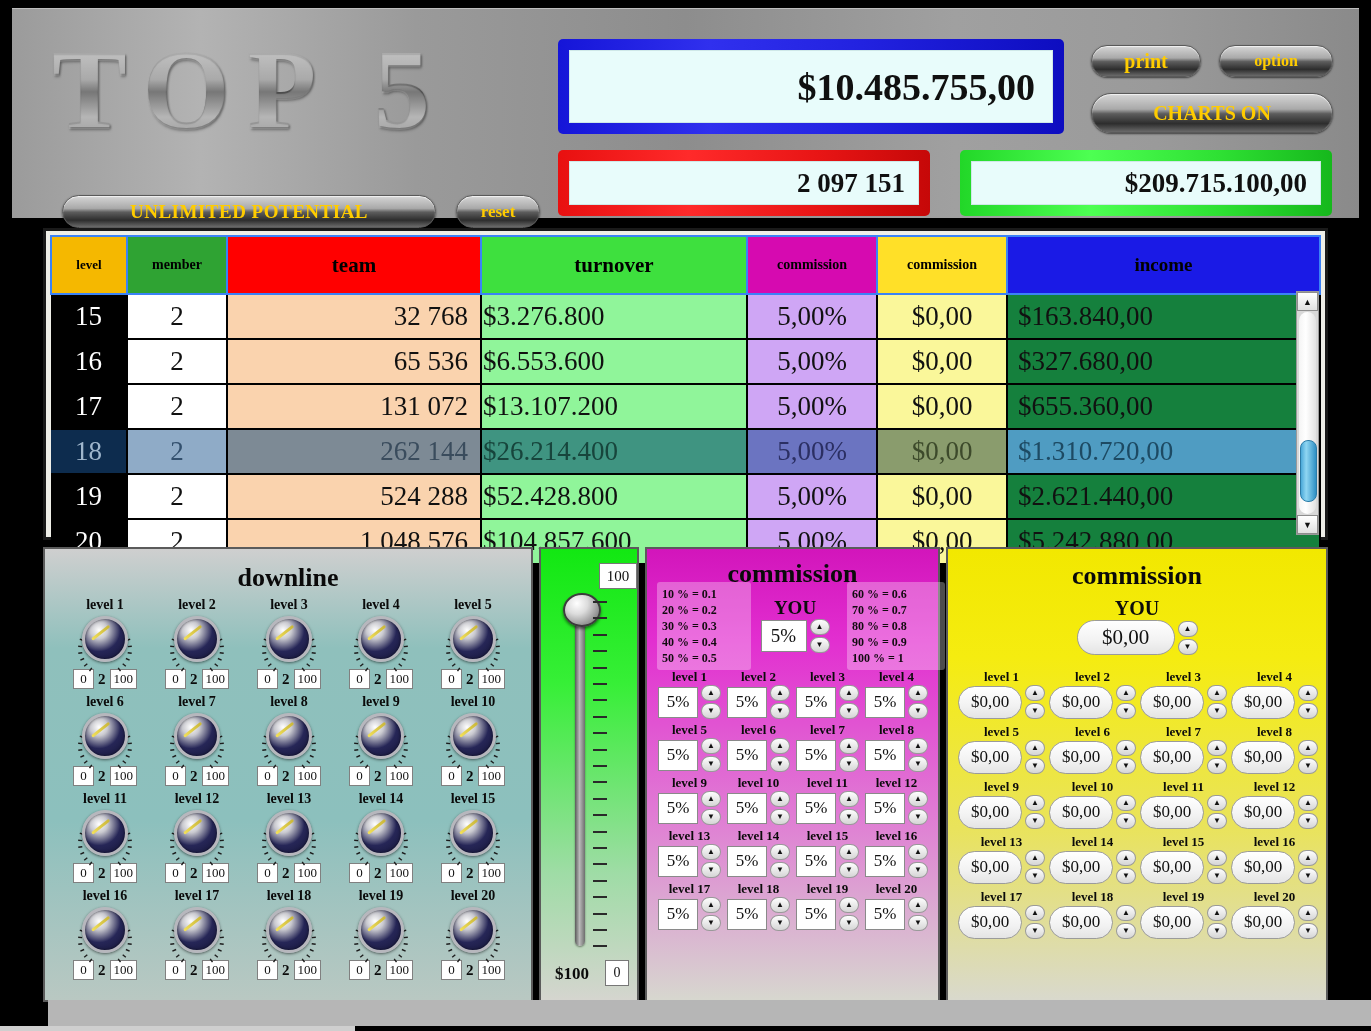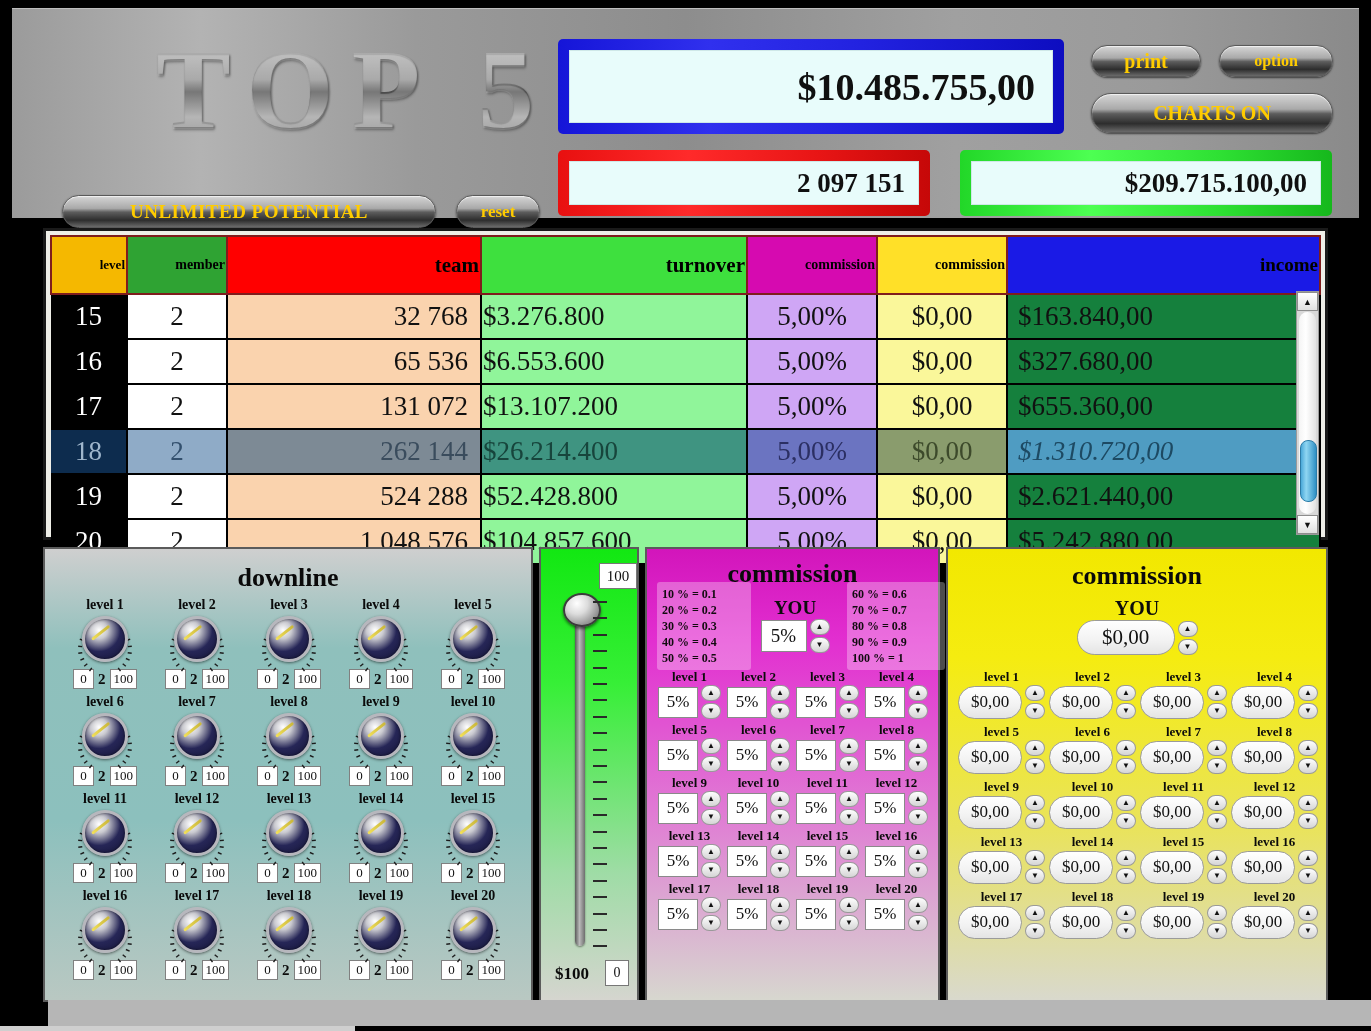--- a/index.html
+++ b/index.html
@@ -15,21 +15,21 @@
   
   .header{
     position:absolute;left:12px;top:8px;width:1347px;height:209px;
     background:linear-gradient(90deg,#9b9b9b 0%,#b3b3b3 14%,#9a9a9a 30%,#8d8d8d 50%,#a0a0a0 70%,#9a9a9a 85%,#8a8a8a 100%);
     border-top:1px solid #bdbdbd;
   }
   .logo{
     position:absolute;left:40px;top:18px;width:500px;height:125px;
     font-family:"Liberation Serif", serif;
     font-size:112px;font-weight:bold;letter-spacing:18px;
-    line-height:125px;text-align:right;
+    line-height:125px;text-align:left;
     color:#8f8f8f;
     background:linear-gradient(180deg,#c8c8c8 0%,#8d8d8d 42%,#4a4a4a 52%,#9d9d9d 72%,#6e6e6e 100%);
     -webkit-background-clip:text;background-clip:text;
     -webkit-text-fill-color:transparent;
     text-shadow:0 2px 1px rgba(255,255,255,.25);
     filter:drop-shadow(1px 2px 1px rgba(0,0,0,.55));
   }
   .pill{
     border-radius:22px;
     background:linear-gradient(180deg,#d6d6d6 0%,#a9a9a9 40%,#5d5d5d 52%,#2d2d2d 78%,#6a6a6a 100%);
@@ -65,22 +65,22 @@
   .d-green > .inner{font-size:27px;padding-right:14px;}
 
   
   .tablewrap{
     position:absolute;left:43px;top:228px;width:1285px;height:312px;
     background:#efefe8;border:3px solid #1a1a1a;box-sizing:border-box;
     padding:4px;
   }
   .tbl{width:100%;border-collapse:collapse;table-layout:fixed;}
   .tbl th{
-    height:54px;border:2px solid #7f1d1d;color:#000;
-    font-weight:bold;text-align:right;font-family:"Liberation Serif", serif;
+    height:54px;border:2px solid #3b82f6;color:#000;
+    font-weight:bold;text-align:center;font-family:"Liberation Serif", serif;
   }
   .th-level{width:72px;background:#f5b800;font-size:13px;}
   .th-member{width:96px;background:#2fa333;font-size:14px;}
   .th-team{width:250px;background:#ff0000;font-size:21px;}
   .th-turnover{width:262px;background:#3ee03e;font-size:21px;}
   .th-comm1{width:126px;background:#d60ab0;font-size:14px;}
   .th-comm2{width:126px;background:#ffe028;font-size:14px;}
   .th-income{width:auto;background:#1a1ae6;font-size:19px;}
 
   .tbl td{height:41px;border:2px solid #000;font-size:27px;font-family:"Liberation Serif", serif;}
@@ -91,21 +91,21 @@
   td.c-cm1{background:#cfa6f5;color:#111;text-align:center;}
   td.c-cm2{background:#faf79a;color:#111;text-align:center;}
   td.c-inc{background:#15803d;color:#111;text-align:left;padding-left:10px;}
 
   tr.sel td.c-level{background:#0d2c4e;color:#9fb6cc;}
   tr.sel td.c-member{background:#8fabc7;color:#33506e;}
   tr.sel td.c-team{background:#7d8a95;color:#3a4c5d;}
   tr.sel td.c-turn{background:#3f9481;color:#17453c;}
   tr.sel td.c-cm1{background:#6b74c1;color:#2b2f63;}
   tr.sel td.c-cm2{background:#8a9c6d;color:#3d4a2b;}
-  tr.sel td.c-inc{background:#4f9cc2;color:#1d4a63;font-style:italic;}
+  tr.sel td.c-inc{background:#4f9cc2;color:#1d4a63;}
 
   
   .tscroll{
     position:absolute;right:6px;top:60px;width:23px;height:244px;
     background:#d8d8d8;border:1px solid #9a9a9a;box-sizing:border-box;
   }
   .tsbtn{
     position:absolute;left:0;width:21px;height:19px;
     background:linear-gradient(180deg,#fff 0%,#e1e1e1 100%);
     border:1px solid #8d8d8d;box-sizing:border-box;

